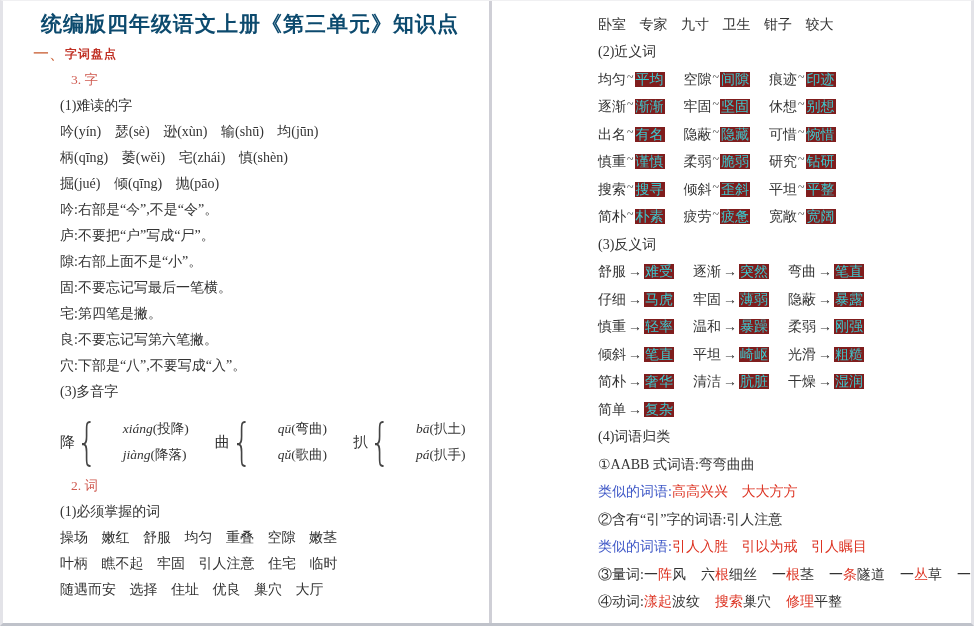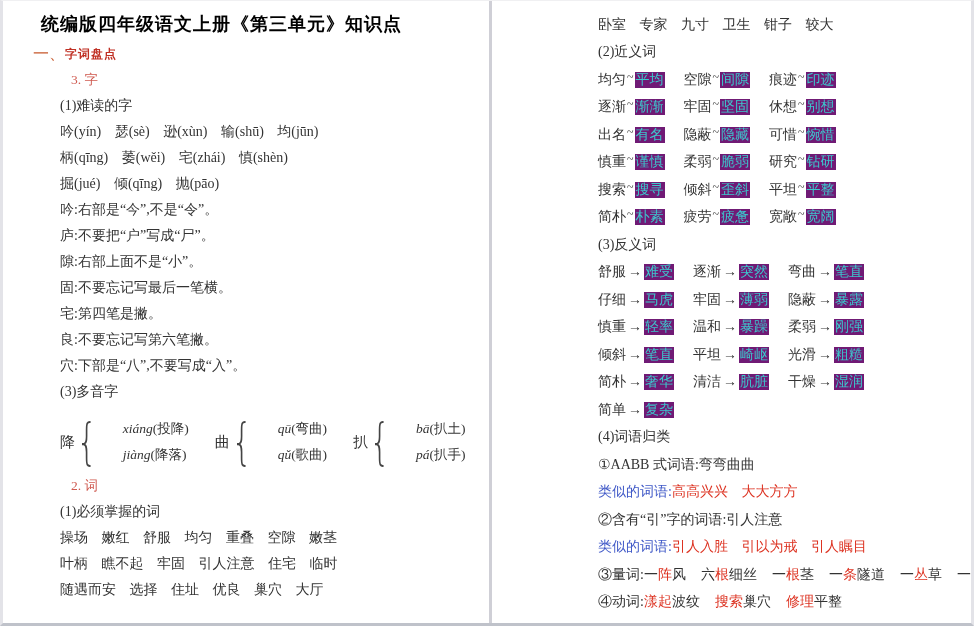--- a/index.html
+++ b/index.html
@@ -8,27 +8,27 @@
         border-left:3px solid #e3e3e8;border-right:3px solid #e3e3e8;
         border-bottom:3px solid #bfc2ca;border-top:1px solid #f0f0f2;box-sizing:border-box;}
   .divider{position:absolute;left:486px;top:0;width:3px;height:626px;background:#cfcfd6;}
   .col{position:absolute;top:0;box-sizing:border-box;}
   .col-left{left:0;width:486px;padding:6px 6px 0 30px;}
   .col-right{left:489px;width:482px;padding:10px 4px 0 106px;}
   .line{display:flex;align-items:center;font-size:14px;color:#333;white-space:pre;}
   .col-left .line{height:26px;}
   .col-right .line{height:27.5px;}
   .title{height:34px;display:flex;align-items:center;padding-left:8px;
-         font-size:18px;font-weight:bold;color:#000000;letter-spacing:1px;}
+         font-size:21px;font-weight:bold;color:#0c4a6e;letter-spacing:1px;}
   .h1 .num{color:#c85a2e;font-size:16px;}
   .h1 .lbl{color:#c03024;font-weight:bold;font-size:12px;letter-spacing:1px;}
   .sub{color:#cf5a50;padding-left:38px;font-size:13.5px;}
   .indent{padding-left:27px;}
   .gap{word-spacing:10px;}
-  .hl{color:#3cc8cd;background:#701a75;padding:0 1px;font-family:Liberation Mono, monospace;}
+  .hl{color:#3cc8cd;background:#7f1d1d;padding:0 1px;}
   .tld{margin:0 1px;position:relative;top:-3px;font-size:12px;}
   .arr{margin:0 2px;}
   .pair{margin-right:19px;}
   .blue{color:#3f58c7;}
   .red{color:#dd3322;}
   .poly{height:62px;margin-top:6px;display:flex;align-items:center;padding-left:27px;font-size:13.5px;color:#333;}
   .pgroup{display:flex;align-items:center;margin-right:26px;}
   .pchar{font-size:15px;margin-right:1px;}
   .pbrace{font-size:50px;font-weight:100;line-height:1;color:#444;
           font-family:"DejaVu Sans",sans-serif;transform:scaleX(0.65);margin:0 -3px 0 -5px;}

